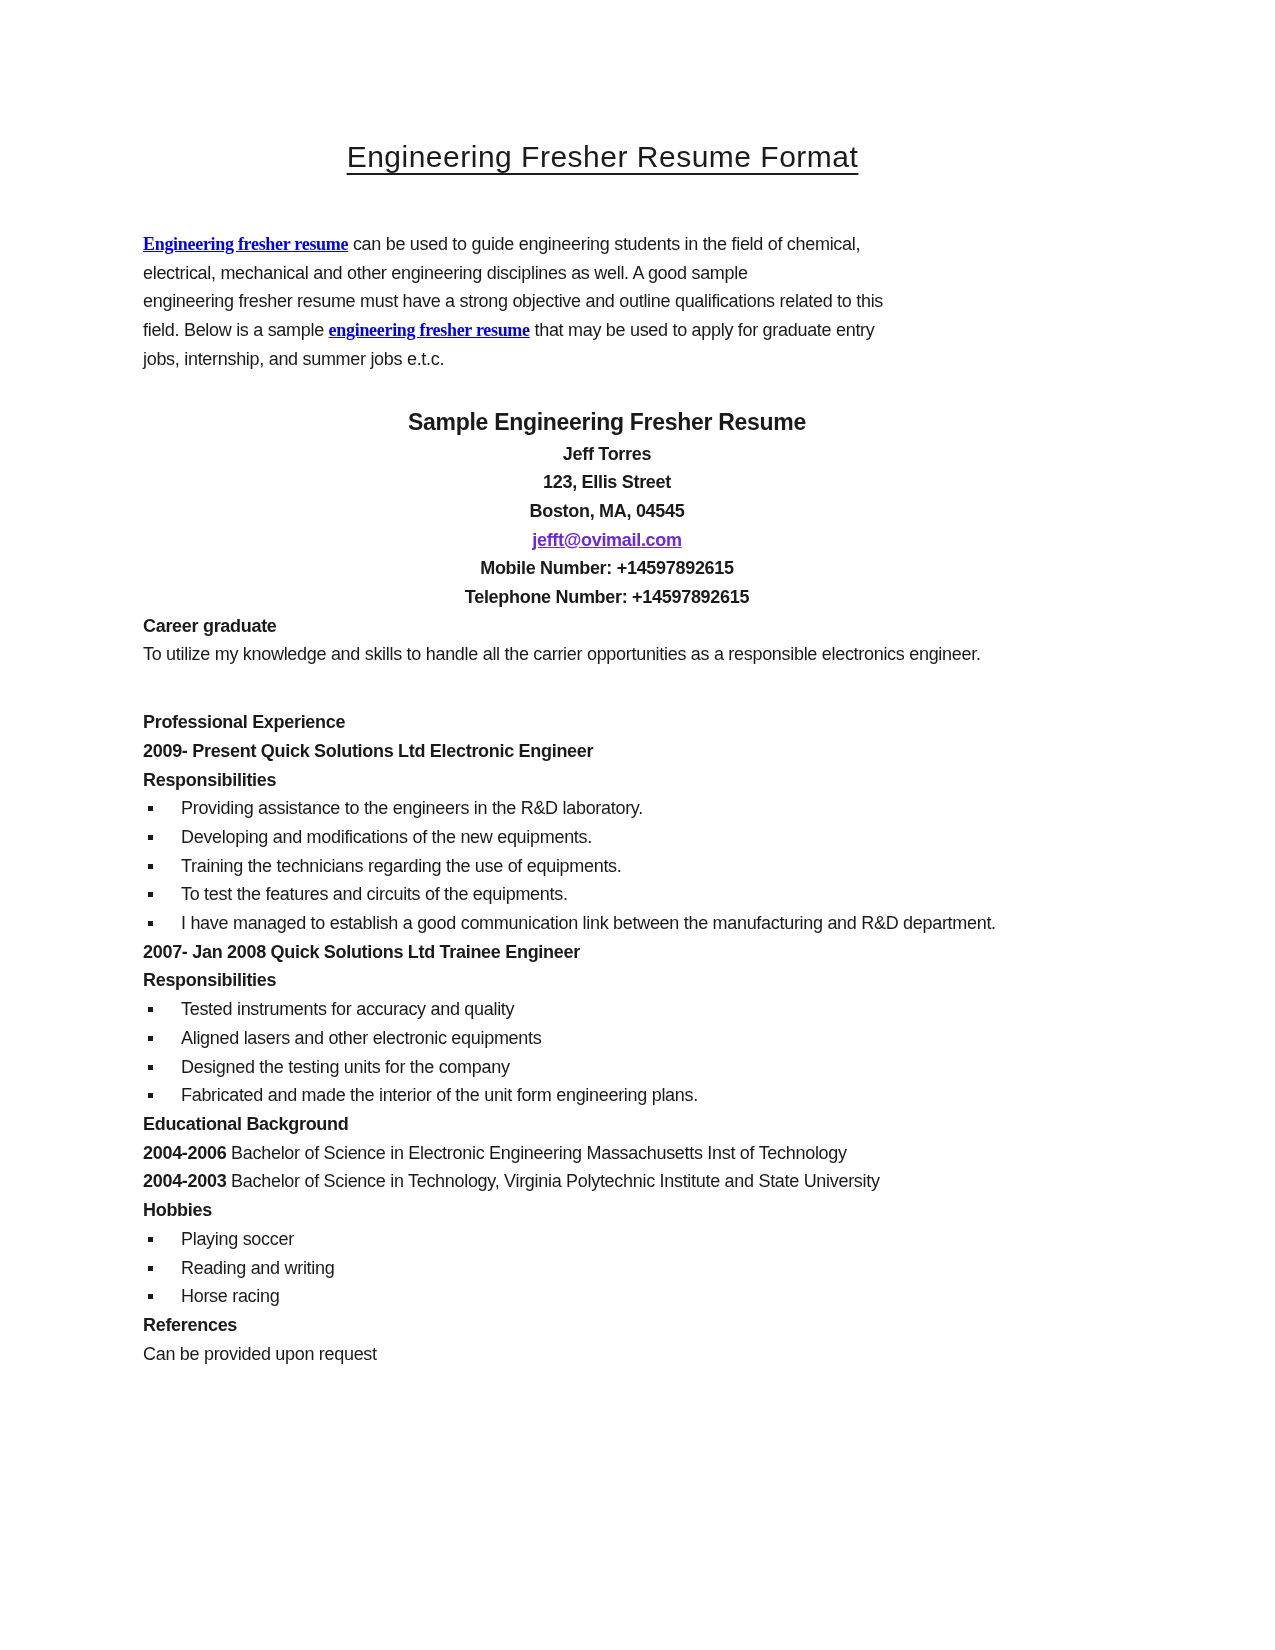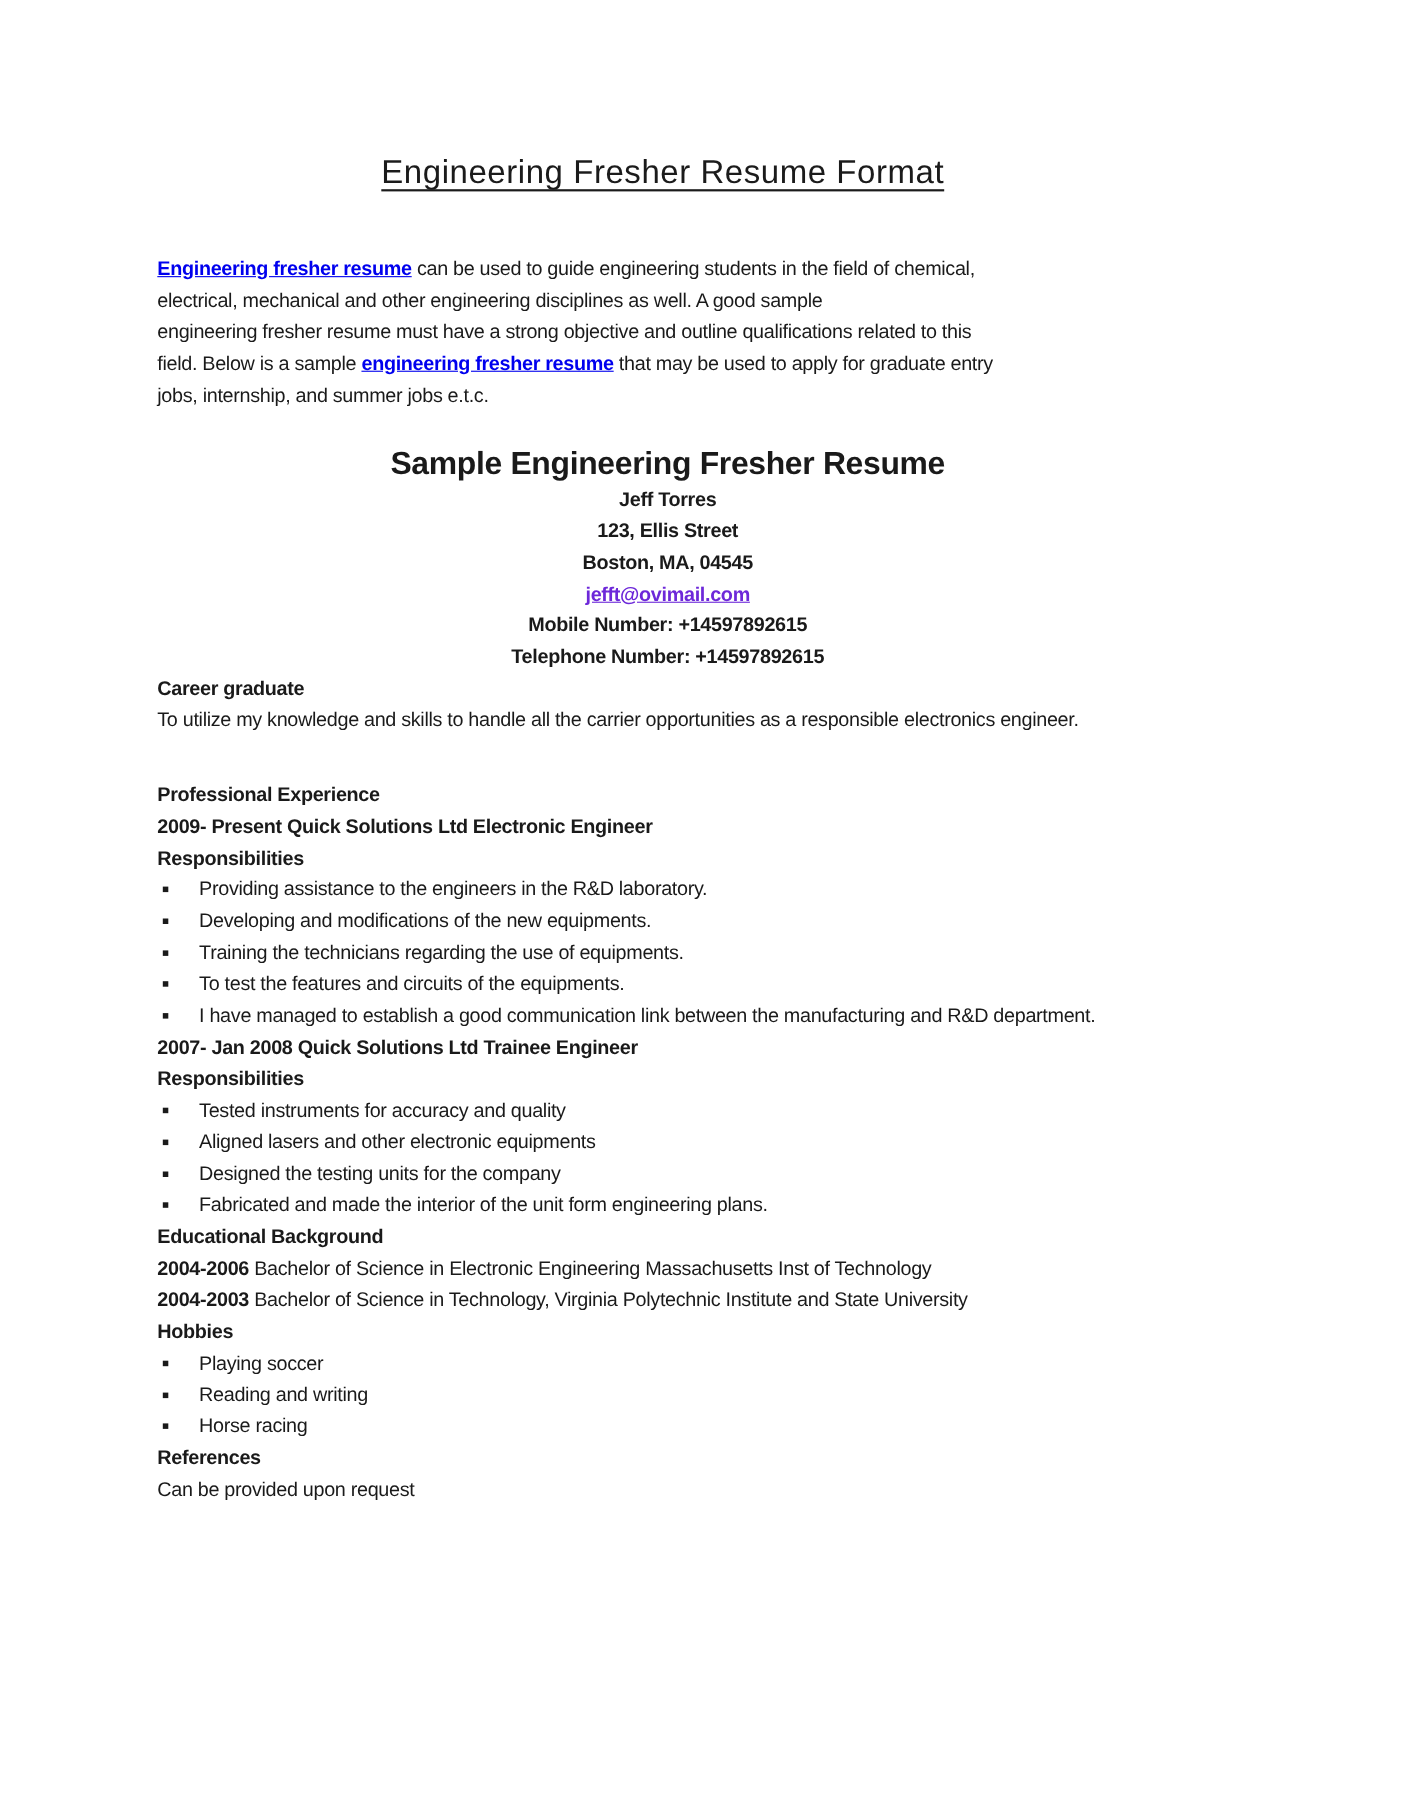--- a/index.html
+++ b/index.html
@@ -38,30 +38,31 @@
   .intro {
     width: 995px;
     margin-top: 56px;
   }
   .intro-line { white-space: nowrap; }
   a.link {
     color: #0000ee;
     font-weight: 700;
     text-decoration: underline;
     cursor: pointer;
+    font-family: Liberation Serif, serif;
   }
   a.email-link {
     color: #6d28d9;
     font-weight: 700;
     text-decoration: underline;
     cursor: pointer;
   }
   .sample-heading {
     margin-top: 30px;
-    font-size: 29px;
+    font-size: 23px;
     font-weight: 700;
     line-height: 36px;
     text-align: center;
   }
   .resume-header { text-align: center; }
   .b { font-weight: 700; }
   .plain { margin: 0; }
   .gap { height: 39px; }
   ul.blist { margin: 0; padding: 0; list-style: none; }
   ul.blist li { padding-left: 38px; position: relative; }

